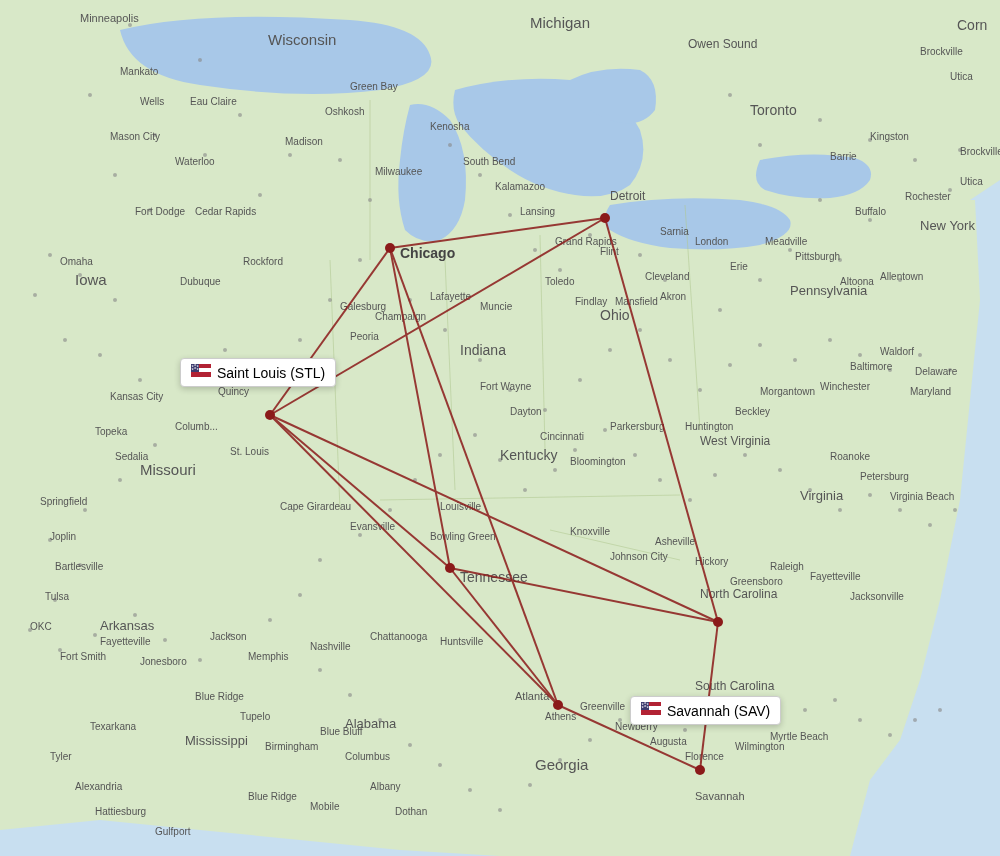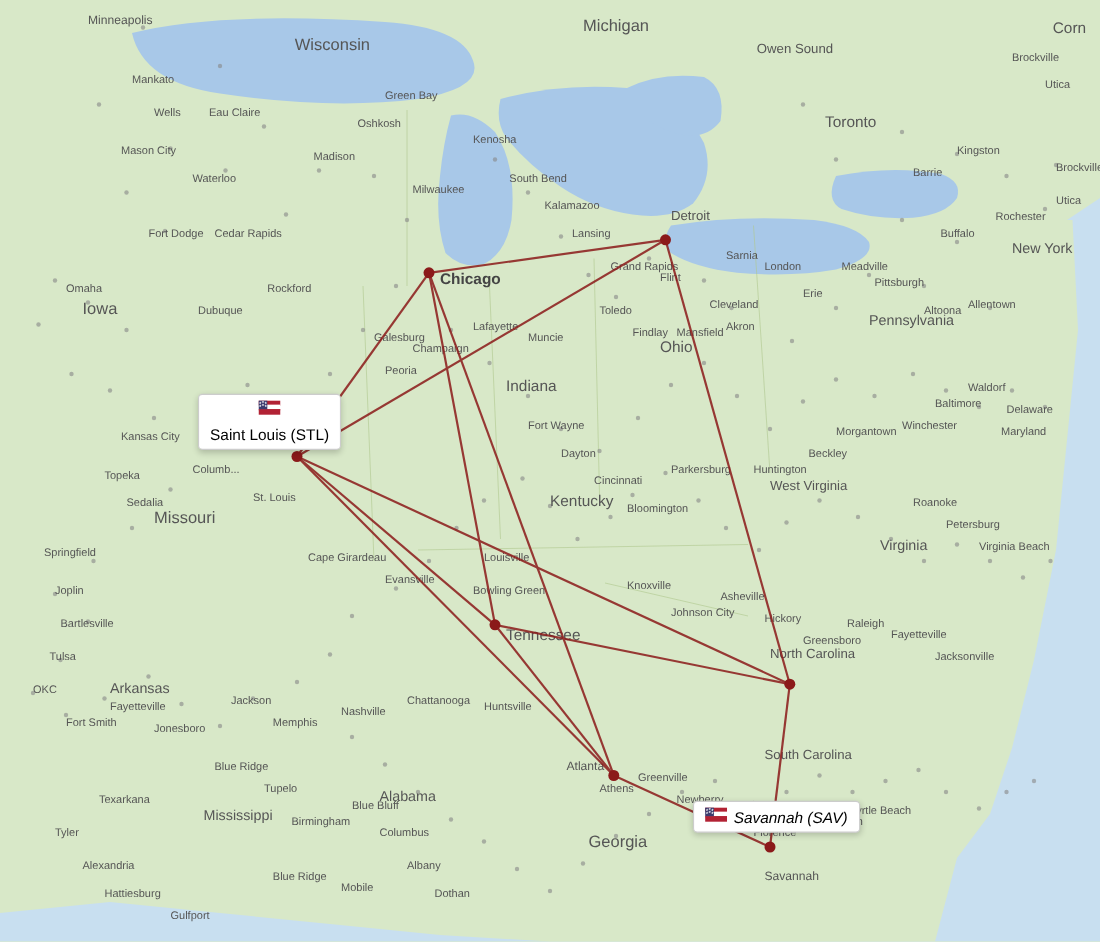--- a/index.html
+++ b/index.html
@@ -32,27 +32,25 @@
       gap: 6px;
       font-size: 14px;
       font-weight: 500;
       box-shadow: 0 2px 6px rgba(0,0,0,0.2);
       white-space: nowrap;
     }
 
     #stl-label {
       left: 180px;
       top: 358px;
-      flex-direction: column;
     }
 
     #sav-label {
       left: 630px;
-      top: 728px;
-      font-style: italic;
+      top: 696px;
     }
   </style>
 </head>
 <body>
 
 <div id="map-container">
   <svg class="map-svg" viewBox="0 0 1000 856" xmlns="http://www.w3.org/2000/svg">
 
     <rect width="1000" height="856" fill="#c8dff0"></rect>
 

